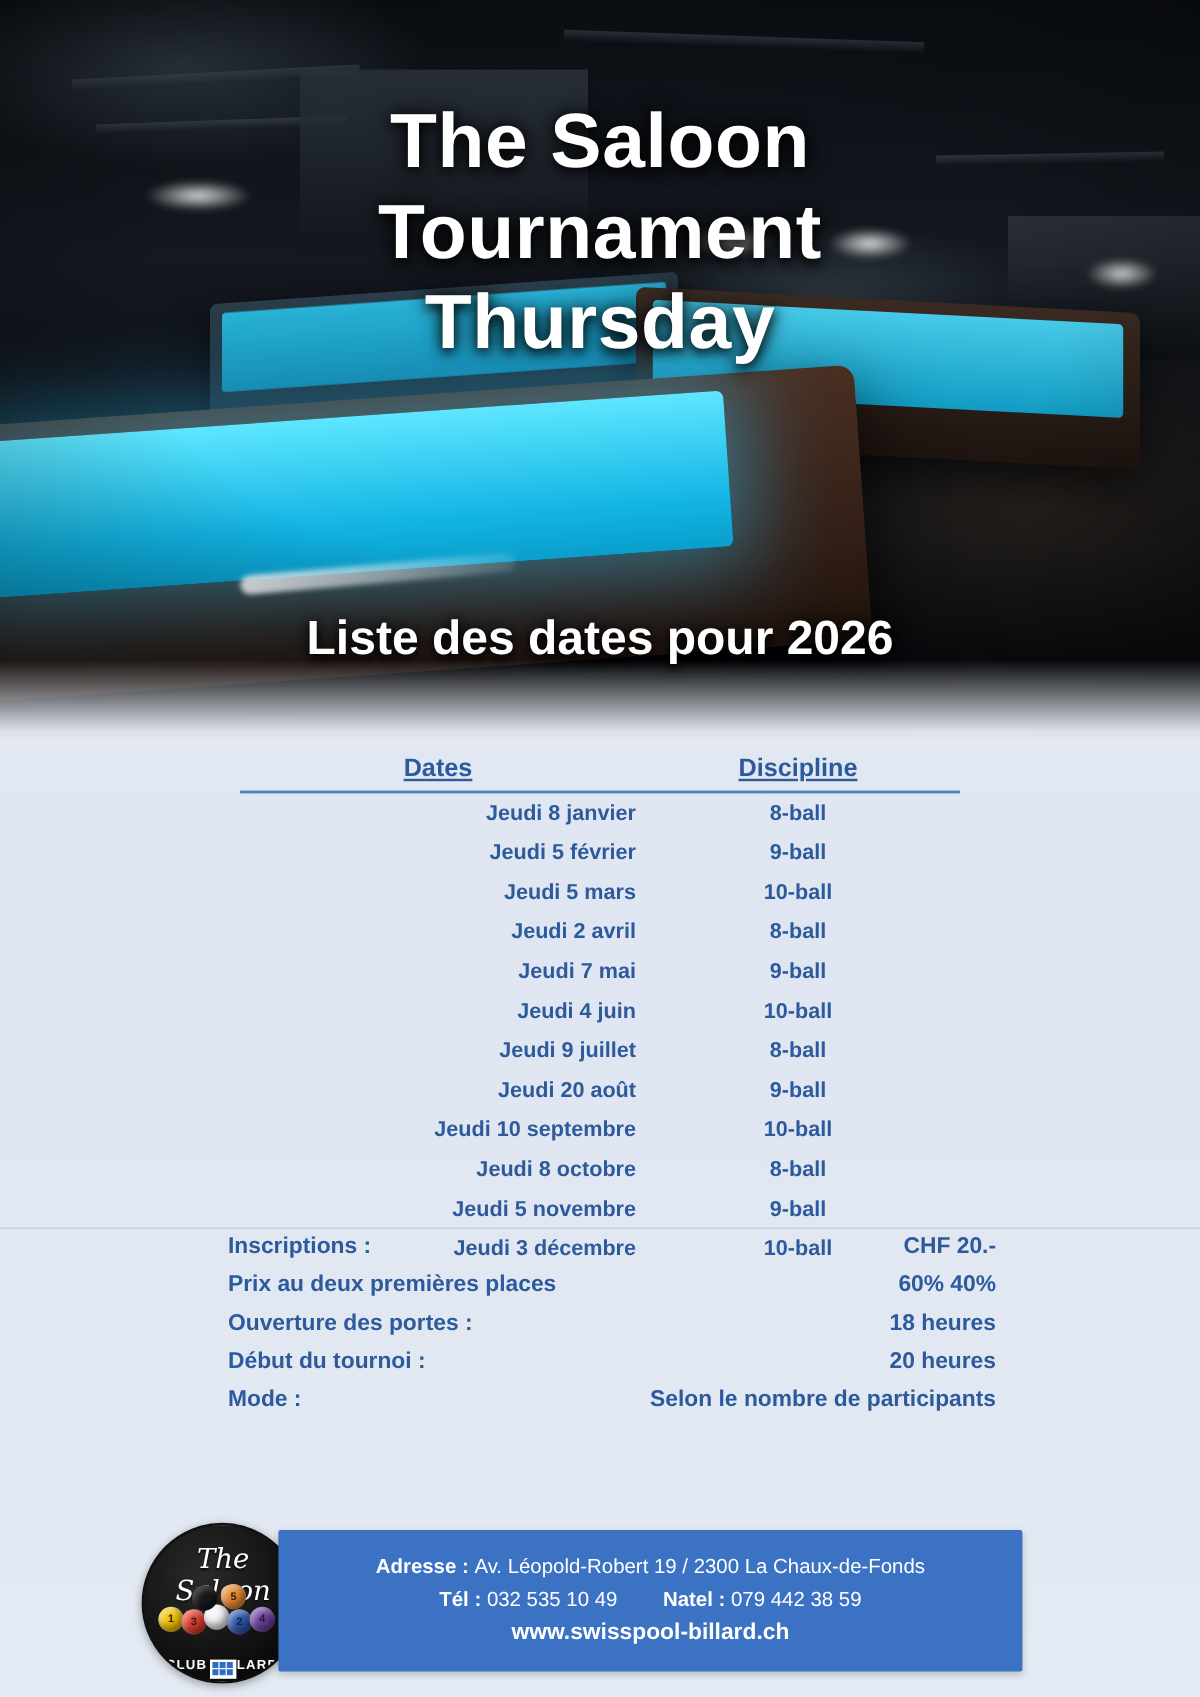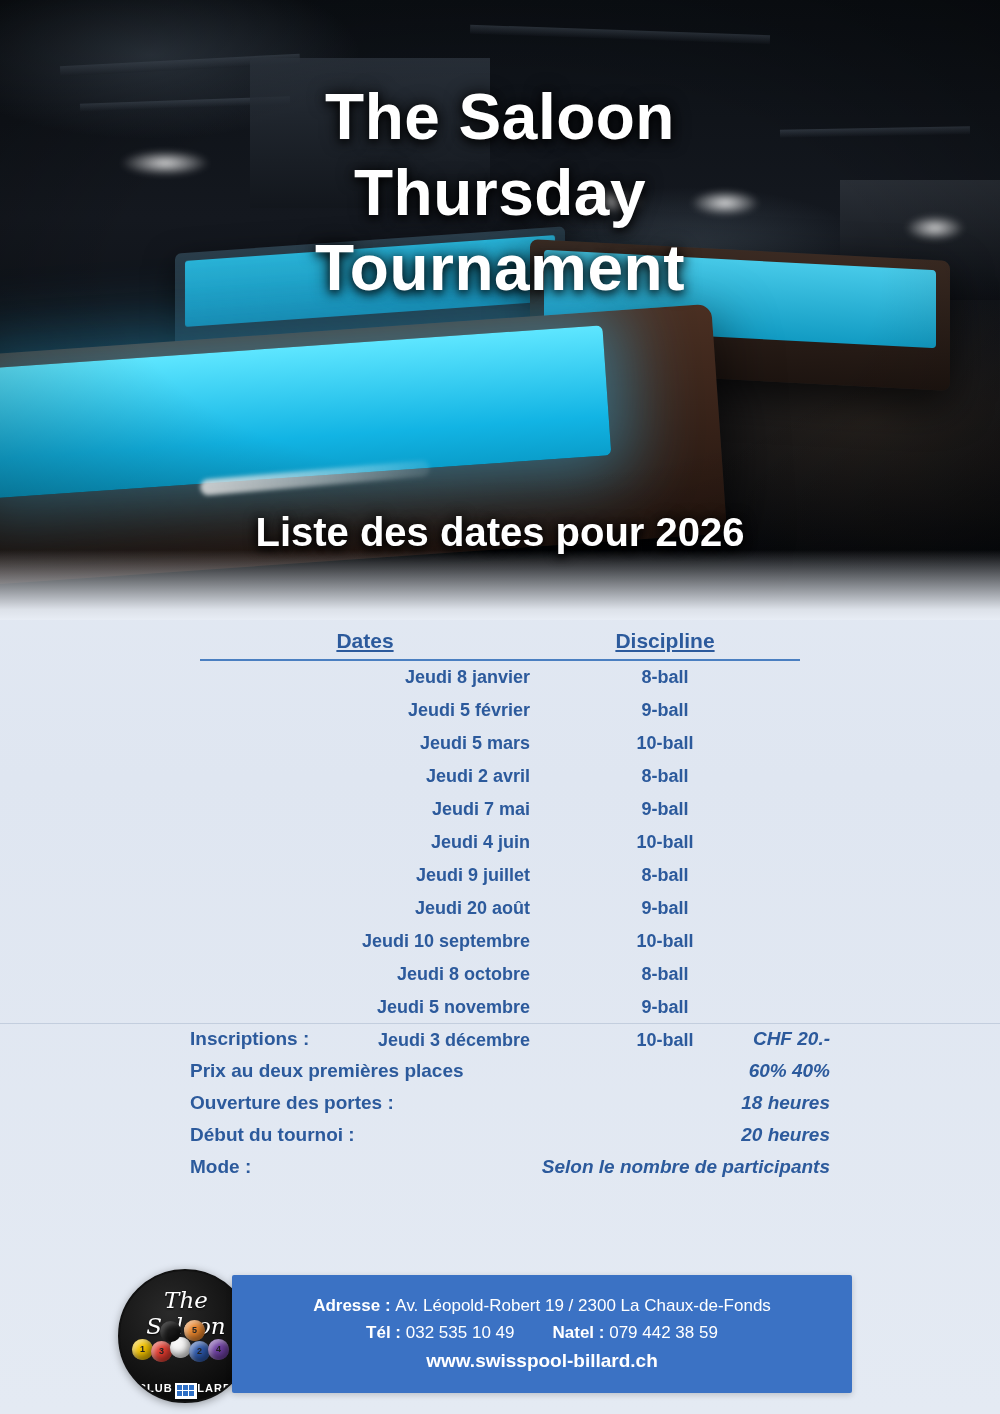--- a/index.html
+++ b/index.html
@@ -203,21 +203,21 @@
     font-size: 19px;
     font-weight: bold;
   }
   .info-row {
     display: flex;
     justify-content: space-between;
     align-items: baseline;
     padding: 5px 0;
   }
   .info-label { text-align: left; }
-  .info-value { text-align: left; font-style: italic; }
+  .info-value { text-align: left; }
 
   
   .footer {
     position: absolute;
     left: 0; right: 0; bottom: 12px;
     height: 135px;
   }
   .footer-bar {
     position: absolute;
     left: 232px; top: 8px;
@@ -331,22 +331,22 @@
       <div class="lamp lamp2"></div>
       <div class="lamp lamp3"></div>
       <div class="lamp lamp4"></div>
 
       <div class="hero-vignette"></div>
       <div class="hero-fade"></div>
     </div>
 
     <div class="hero-title">
       <span>The Saloon</span>
+      <span>Tournament</span>
       <span>Thursday</span>
-      <span>Tournament</span>
     </div>
     <div class="hero-subtitle">Liste des dates pour 2026</div>
   </div>
 
   <div class="schedule">
     <table class="sched-table">
       <thead>
         <tr>
           <th class="col-dates">Dates</th>
           <th class="col-disc">Discipline</th>

